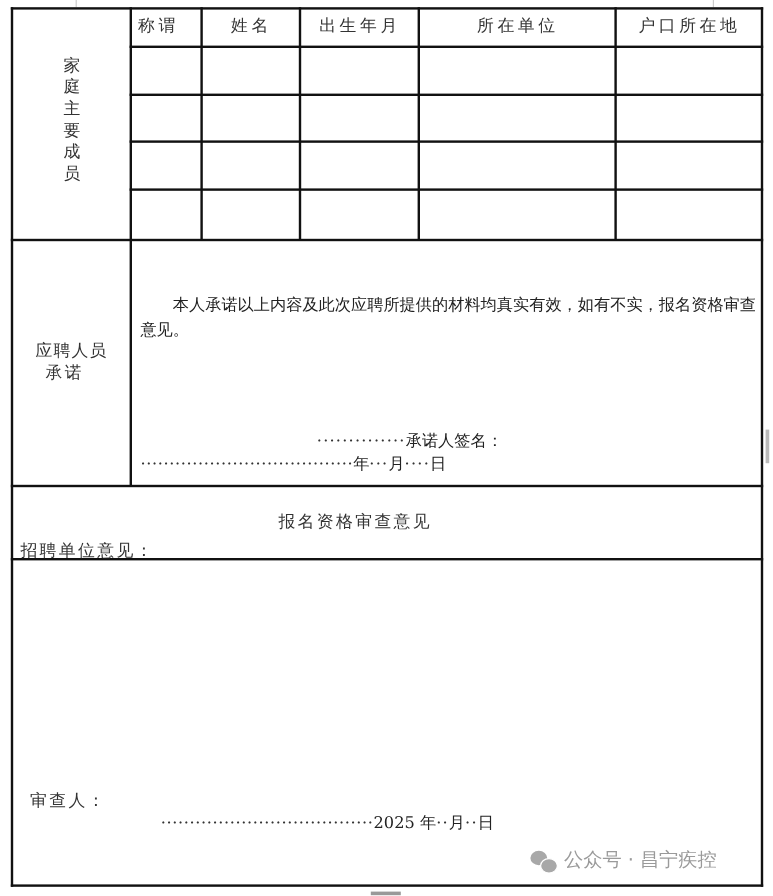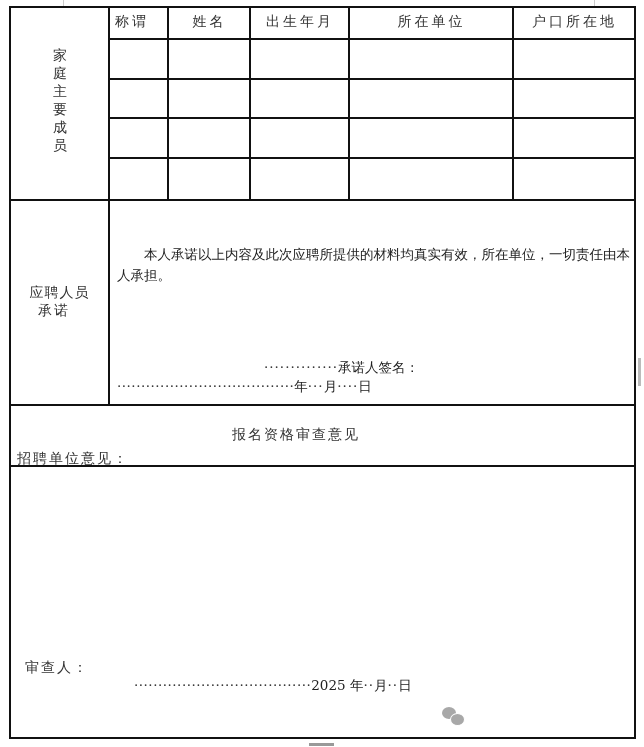--- a/index.html
+++ b/index.html
@@ -89,21 +89,21 @@
   <div style="position:absolute; left:110px; top:159px; width:57px; height:40px;"></div>
   <div style="position:absolute; left:169px; top:159px; width:80px; height:40px;"></div>
   <div style="position:absolute; left:251px; top:159px; width:97px; height:40px;"></div>
   <div style="position:absolute; left:350px; top:159px; width:162px; height:40px;"></div>
   <div style="position:absolute; left:514px; top:159px; width:120px; height:40px;"></div>
 </div>
 
 <div class="cell-text center" style="left:11px; top:284px; width:97px; letter-spacing:1px;">应聘人员</div>
 <div class="cell-text center" style="left:11px; top:302px; width:86px; letter-spacing:2px;">承诺</div>
 
-<div class="promise">本人承诺以上内容及此次应聘所提供的材料均真实有效，所在单位，一切责任由本人承担。</div>
+<div class="promise">本人承诺以上内容及此次应聘所提供的材料均真实有效，如有不实，报名资格审查意见。</div>
 
 <div class="line" style="left:264px; top:359px;">
   <span class="dots">··············</span><span>承诺人签名：</span>
 </div>
 <div style="position:absolute; left:470px; top:358px; width:150px; height:20px;"></div>
 
 <div class="line" style="left:117px; top:378px;">
   <span class="dots" style="letter-spacing:0.5px;">·····································</span><span>年</span><span class="dots">···</span><span>月</span><span class="dots">····</span><span>日</span>
 </div>
 
@@ -117,16 +117,17 @@
 
 <div class="line" style="left:134px; top:677px;">
   <span class="dots" style="letter-spacing:0.5px;">·····································</span><span>2025</span>&nbsp;<span>年</span><span class="dots">··</span><span>月</span><span class="dots">··</span><span>日</span>
 </div>
 
 <div class="watermark">
   <span class="wechat">
       <span class="b1"></span>
       <span class="b2"></span>
     </span>
+  <span>公众号 · 昌宁疾控</span>
 </div>
 
 <div class="scroll-hint"></div>
 <div class="bottom-tick"></div>
 
 </body></html>

